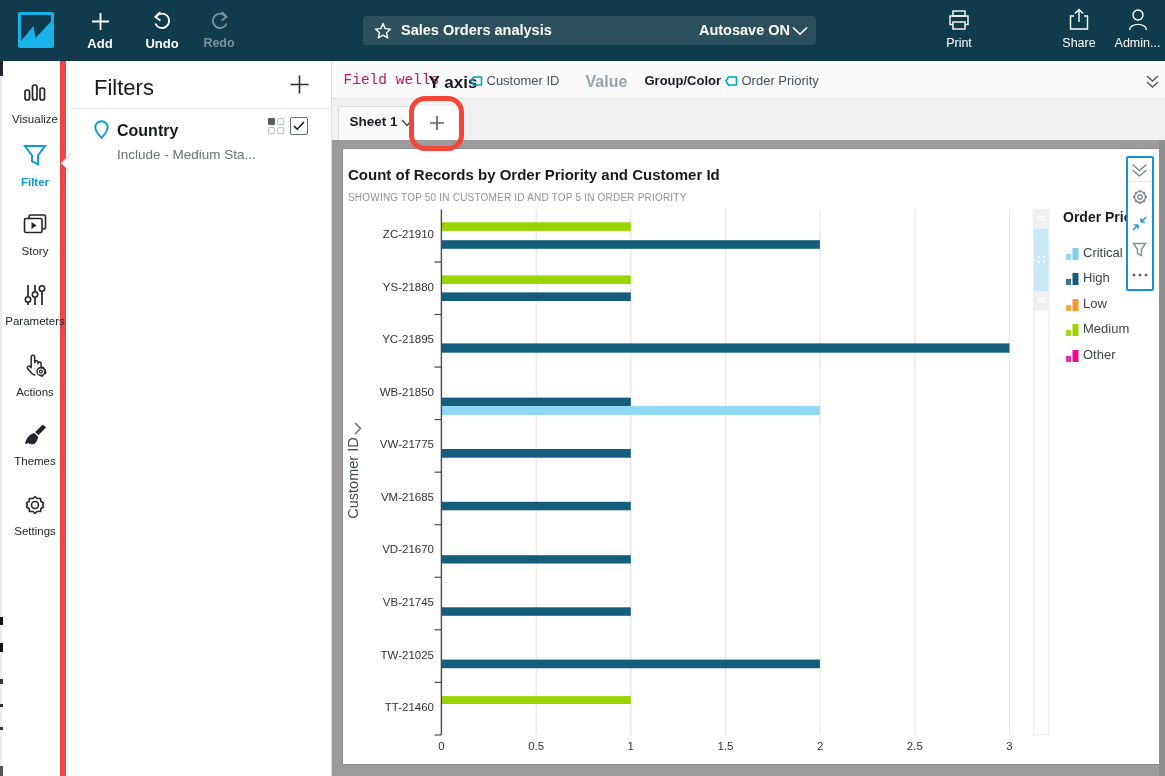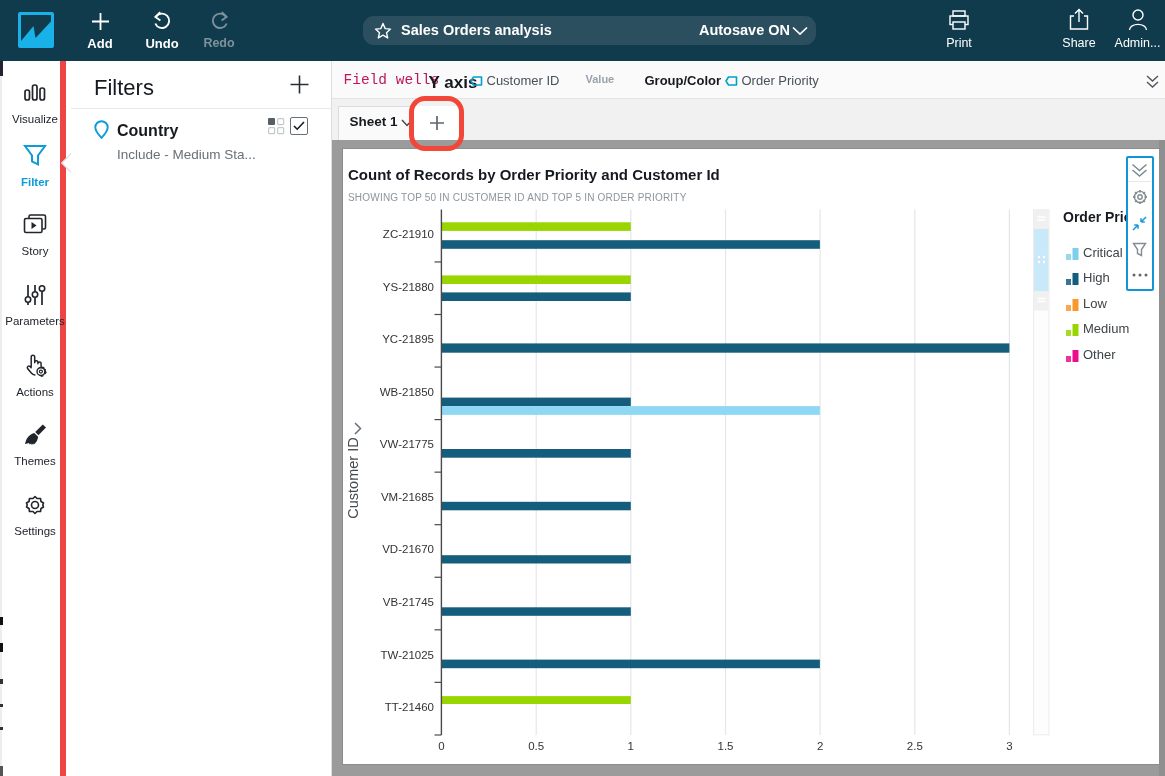--- a/index.html
+++ b/index.html
@@ -5,21 +5,21 @@
 * { margin:0; padding:0; box-sizing:border-box; }
 html,body { width:1165px; height:776px; overflow:hidden; }
 body { font-family:"Liberation Sans", sans-serif; position:relative; background:#fff; }
 .abs { position:absolute; }
 
 
 #topbar { position:absolute; left:0; top:0; width:1165px; height:61px; background:#103b4c; }
 .tb-btn { position:absolute; top:0; height:61px; text-align:center; color:#fff; }
 .tb-lbl { position:absolute; width:120px; left:50%; transform:translateX(-50%); top:36px; font-size:13px; font-weight:bold; color:#fff; }
 .tb-lbl.sm { font-weight:normal; font-size:12.5px; }
-#titlebar { position:absolute; left:363px; top:16px; width:453px; height:29px; background:#2b4f5e; border-radius:11px;padding-left:26px; }
+#titlebar { position:absolute; left:363px; top:16px; width:453px; height:29px; background:#2b4f5e; border-radius:4px;padding-left:26px; }
 #titlebar .t { position:absolute; left:38px; top:6px; font-size:14.5px; font-weight:bold; color:#fff; }
 #titlebar .a { position:absolute; right:26px; top:6px; font-size:14.5px; font-weight:bold; color:#fff; }
 
 
 #rail { position:absolute; left:0; top:61px; width:66px; height:715px; background:#fff; border-right:6px solid #ef4444; }
 .rail-item { position:absolute; left:0; width:70px; text-align:center; }
 .rail-item .lbl { font-size:11.5px; color:#21252b; margin-top:4px; }
 .rail-item.active .lbl { color:#0c9cd8; font-weight:bold; }
 
 
@@ -197,21 +197,21 @@
   </svg>
 </div>
 
 <div id="wells">
   <div class="abs" style="left:12px;top:11px;font-size:14.5px;color:#be185d;font-family:Liberation Mono, monospace;">Field wells</div>
   <div class="abs" style="left:97px;top:12px;font-size:17px;font-weight:bold;color:#16191f;">Y axis</div>
   <svg class="abs" style="left:138px;top:15px" width="13" height="10" viewBox="0 0 13 10">
     <path d="M3.5 1 H11.5 V9 H3.5 L1 5 Z" fill="none" stroke="#00a1c9" stroke-width="1.6" stroke-linejoin="round"></path>
   </svg>
   <div class="abs" style="left:155px;top:12px;font-size:13px;color:#48515b;">Customer ID</div>
-  <div class="abs" style="left:254px;top:12px;font-size:11px;font-weight:bold;color:#98a2ac;text-align:right;">Value</div>
+  <div class="abs" style="left:254px;top:12px;font-size:16px;font-weight:bold;color:#98a2ac;text-align:right;">Value</div>
   <div class="abs" style="left:313px;top:12px;font-size:13px;font-weight:bold;color:#16191f;">Group/Color</div>
   <svg class="abs" style="left:393px;top:15px" width="13" height="10" viewBox="0 0 13 10">
     <path d="M3.5 1 H11.5 V9 H3.5 L1 5 Z" fill="none" stroke="#00a1c9" stroke-width="1.6" stroke-linejoin="round"></path>
   </svg>
   <div class="abs" style="left:410px;top:12px;font-size:13px;color:#48515b;">Order Priority</div>
   <svg class="abs" style="right:6px;top:14px" width="13" height="14" viewBox="0 0 13 14">
     <path d="M1 1 L6.5 6 L12 1 M1 7 L6.5 12 L12 7" stroke="#4d5560" stroke-width="1.4" fill="none"></path>
   </svg>
 </div>
 

